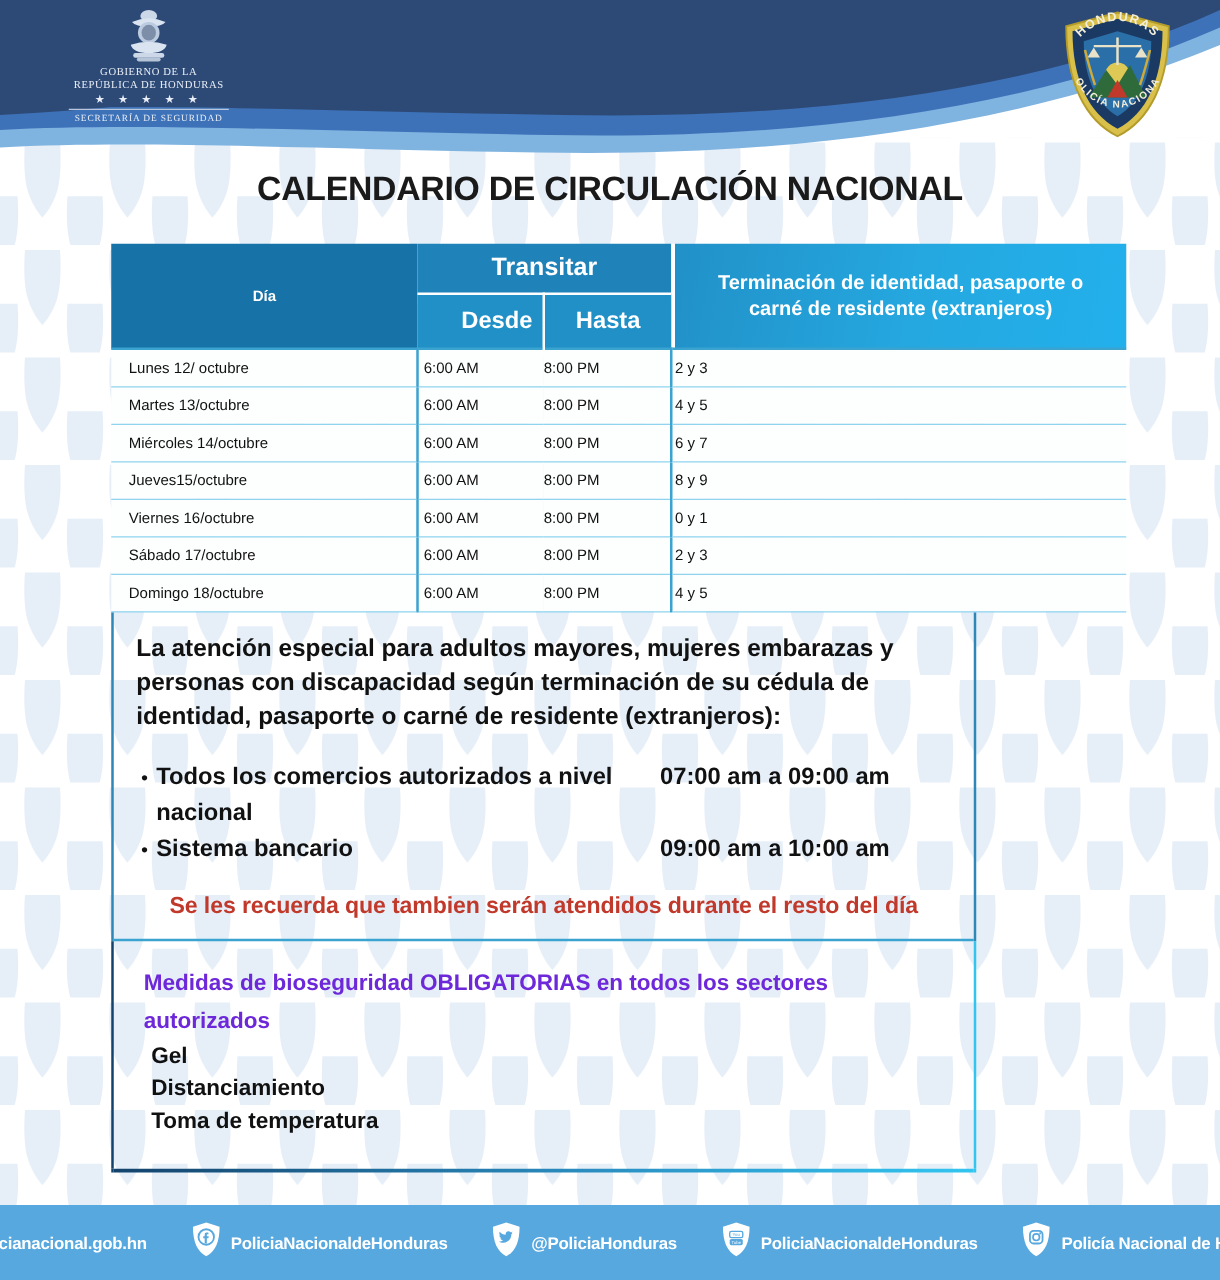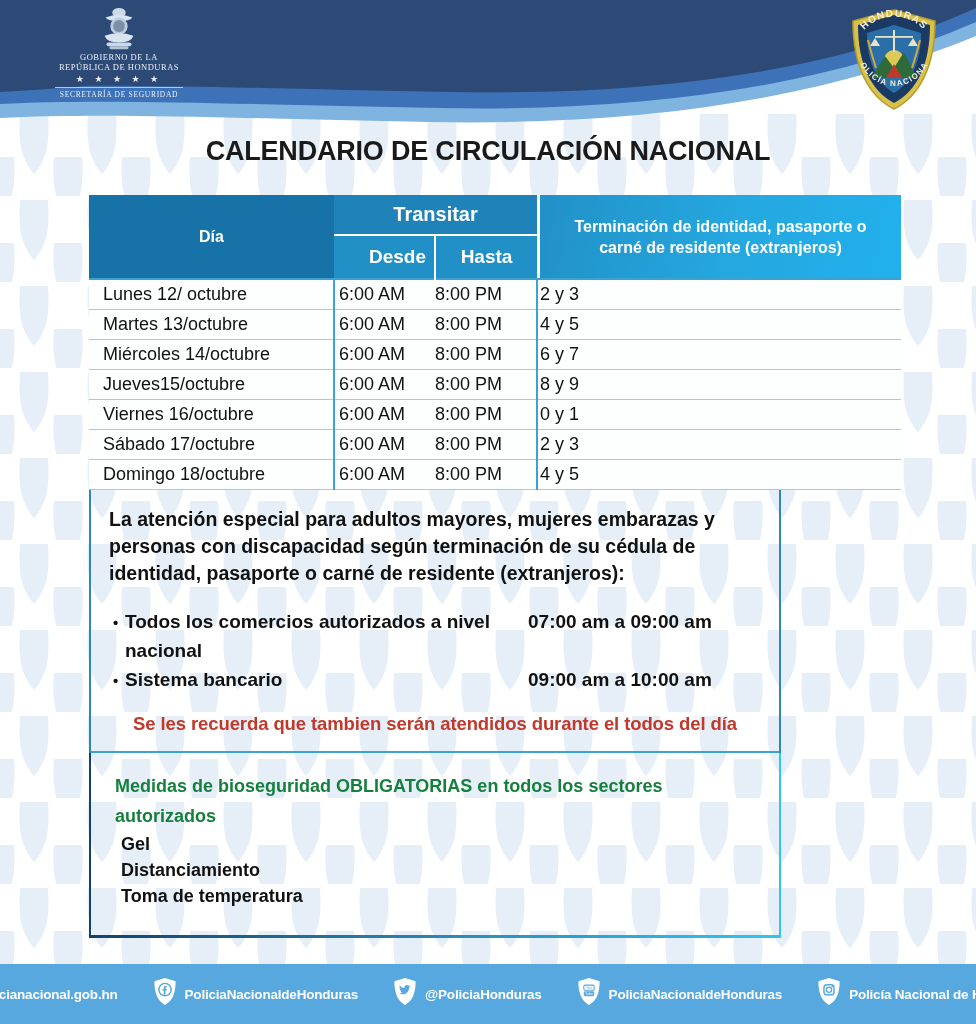--- a/index.html
+++ b/index.html
@@ -119,41 +119,41 @@
   .cal-table col.c-to    { width: 102px; }
   .cal-table col.c-term  { width: 361px; }
 
   .thead-day, .thead-transit, .thead-term, .thead-desde, .thead-hasta {
     color: #ffffff;
     font-weight: bold;
     text-align: center;
     border: 0;
     padding: 0;
   }
-  .thead-day   { background: #1772a8; font-size: 16px; height: 84px; }
+  .thead-day   { background: #1772a8; font-size: 12px; height: 84px; }
   .thead-transit {
     background: #1f82b8; font-size: 20px; height: 40px;
     border-bottom: 2px solid #ffffff;
   }
   .thead-desde, .thead-hasta {
     background: #2090c6; font-size: 19px; height: 44px;
   }
   .thead-desde { border-right: 2px solid #ffffff; padding-left: 27px; }
   .thead-term  {
     background: linear-gradient(100deg, #2191c8 0%, #25a8e0 55%, #22b0ec 100%);
     font-size: 16px; height: 84px; line-height: 21px; padding: 0 24px; margin-top: 48px;
   }
   .hdr-gap { background: #ffffff; width: 3px; padding: 0; border: 0; }
 
   .cal-table tbody td {
     background: #fdfefe;
     border-top: 1.5px solid #8fd3ef;
     border-bottom: 1.5px solid #8fd3ef;
     height: 30px;
-    font-size: 18px;
+    font-size: 12px;
     color: #111;
   }
   .cal-table tbody tr:first-child td { border-top: 2px solid #3aa3d0; }
   .td-day  { padding-left: 14px; text-align: left; border-right: 2px solid #3aa3d0; }
   .td-time { text-align: left; font-size: 19.5px; }
   .td-from { padding-left: 4px; }
   .td-to   { border-right: 2px solid #3aa3d0; padding-right: 4px; }
   .td-term { font-size: 20px; }
 
   
@@ -205,21 +205,21 @@
     background: #3aa3d0;
     width: 100%;
   }
 
   .bio {
     padding: 18px 16px 26px 24px;
   }
   .bio-title {
     font-size: 18px;
     font-weight: bold;
-    color: #15803d;
+    color: #6d28d9;
     line-height: 30px;
   }
   .bio-item {
     font-size: 18px;
     font-weight: bold;
     color: #111;
     line-height: 26px;
     padding-left: 6px;
   }
 
@@ -413,21 +413,21 @@
             <span class="bullet-label">Todos los comercios autorizados a nivel nacional</span>
             <span class="bullet-time">07:00 am a 09:00 am</span>
           </div>
           <div class="bullet-row">
             <span class="bullet-dot">•</span>
             <span class="bullet-label">Sistema bancario</span>
             <span class="bullet-time">09:00 am a 10:00 am</span>
           </div>
         </div>
 
-      <div class="reminder">Se les recuerda que tambien serán atendidos durante el todos del día</div>
+      <div class="reminder">Se les recuerda que tambien serán atendidos durante el resto del día</div>
 
       <div class="divider-line"></div>
     </div>
 
     <div class="body-box last">
       <div class="bio">
         <div class="bio-title">Medidas de bioseguridad OBLIGATORIAS en todos los sectores autorizados</div>
         <div id="bio-list">
             <div class="bio-item">Gel</div>
             <div class="bio-item">Distanciamiento</div>

